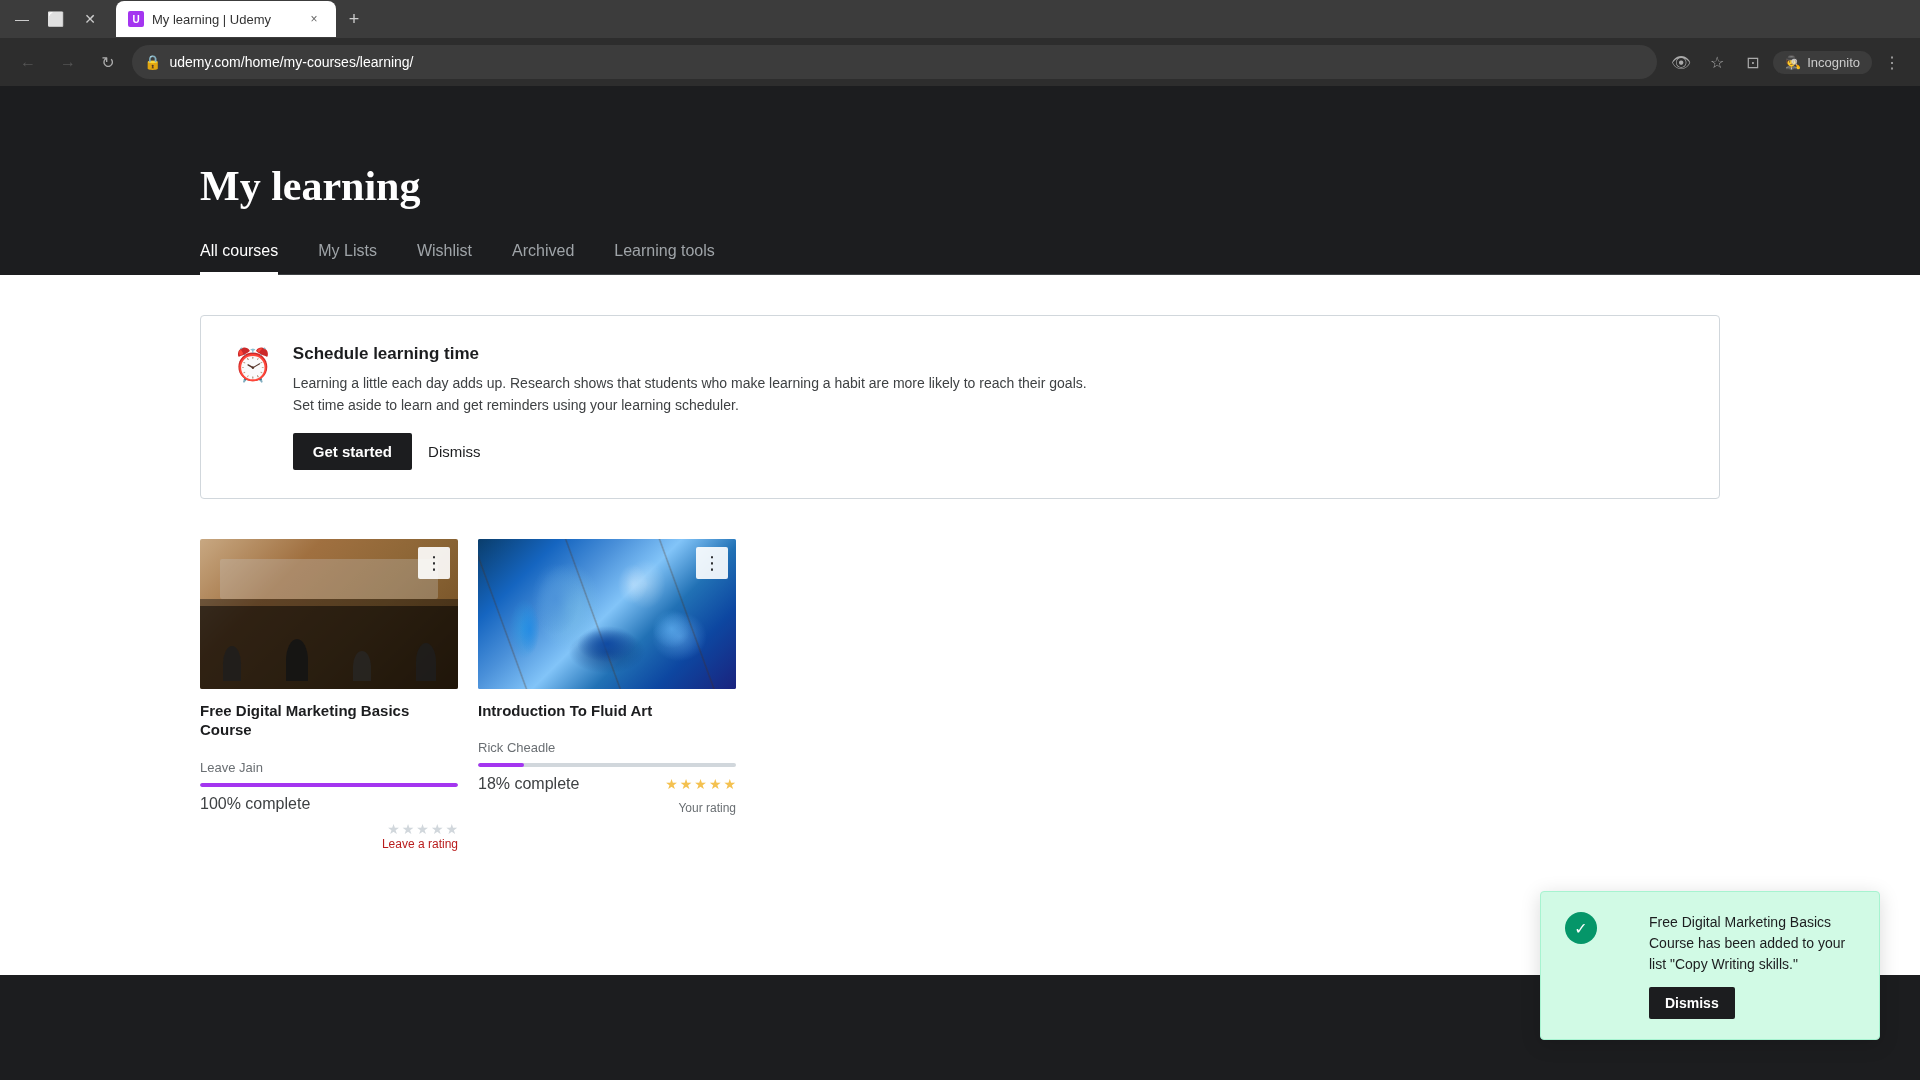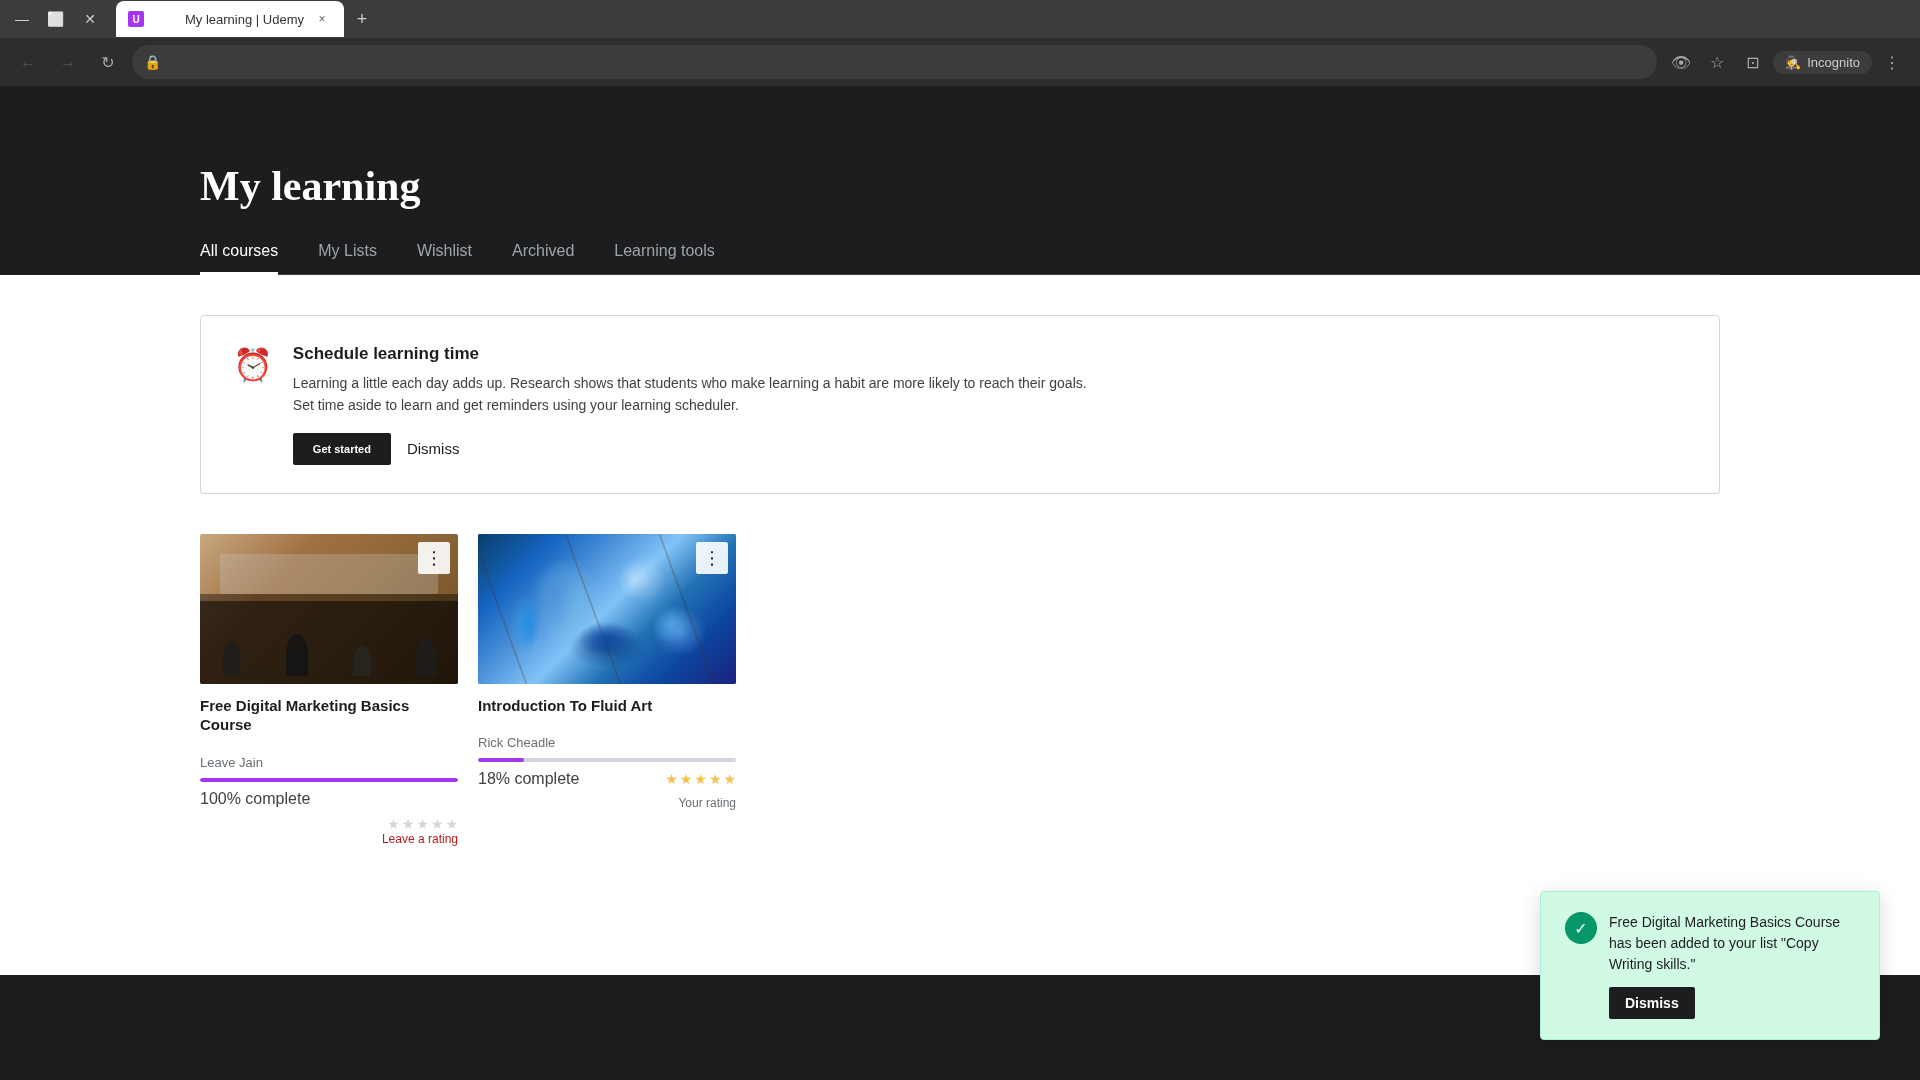--- a/index.html
+++ b/index.html
@@ -55,21 +55,20 @@
       font-weight: bold;
       flex-shrink: 0;
     }
     .browser-tab .tab-title {
       font-size: 13px;
       color: #333;
       flex: 1;
       white-space: nowrap;
       overflow: hidden;
       text-overflow: ellipsis;
-      margin-left: 33px;
     }
     .browser-tab .tab-close {
       width: 20px; height: 20px;
       border-radius: 50%;
       border: none;
       background: transparent;
       cursor: pointer;
       display: flex; align-items: center; justify-content: center;
       color: #666;
       font-size: 12px;
@@ -221,21 +220,21 @@
     .schedule-actions {
       display: flex;
       gap: 16px;
       align-items: center;
     }
     .btn-primary {
       background: #1c1d1f;
       color: #fff;
       border: none;
       padding: 10px 20px;
-      font-size: 11px;
+      font-size: 15px;
       font-weight: 700;
       cursor: pointer;
       border-radius: 2px;
     }
     .btn-link {
       background: none;
       border: none;
       color: #1c1d1f;
       font-size: 15px;
       cursor: pointer;
@@ -386,21 +385,21 @@
       height: 32px;
       background: #059669;
       border-radius: 50%;
       display: flex;
       align-items: center;
       justify-content: center;
       color: #fff;
       font-size: 16px;
       flex-shrink: 0;
     }
-    .toast-content { flex: 1; }
+    .toast-content { flex: 1; margin-left: 40px; }
     .toast-message {
       font-size: 14px;
       color: #1c1d1f;
       margin-bottom: 12px;
       line-height: 1.5;
     }
     .toast-dismiss-btn {
       background: #1c1d1f;
       color: #fff;
       border: none;
@@ -438,20 +437,21 @@
       </div>
       <button class="new-tab-btn">+</button>
     </div>
 
     <div class="browser-nav-bar">
       <button class="nav-btn disabled">←</button>
       <button class="nav-btn disabled">→</button>
       <button class="nav-btn">↻</button>
       <div class="address-bar-wrapper">
         <span class="address-bar-icon">🔒</span>
+        <span class="address-bar-text">udemy.com/home/my-courses/learning/</span>
       </div>
       <div class="nav-right-icons">
         <button class="nav-right-btn">
           <span style="font-size:16px;">👁</span>
         </button>
         <button class="nav-right-btn">
           <span>☆</span>
         </button>
         <button class="nav-right-btn">
           <span>⊡</span>

